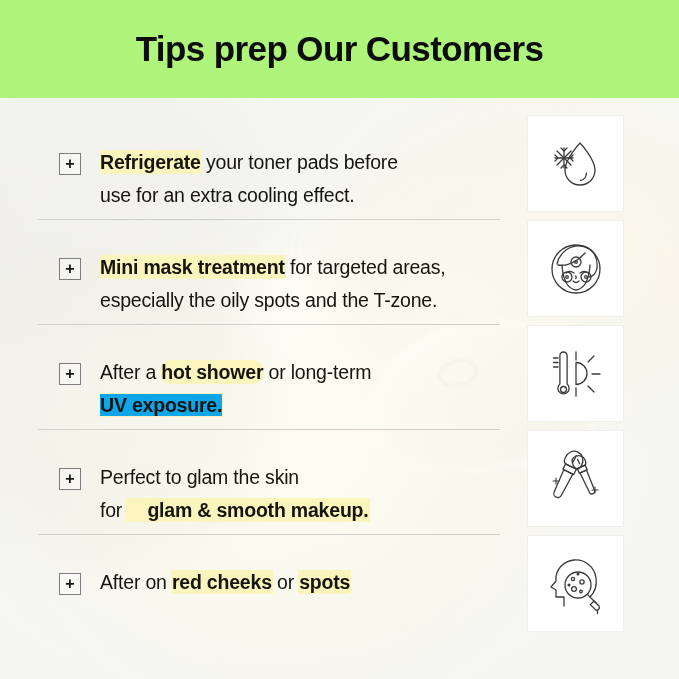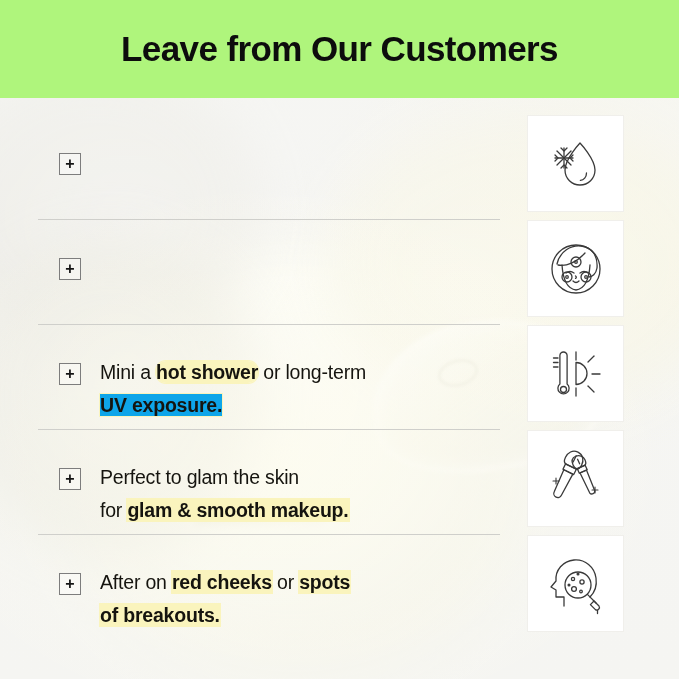--- a/index.html
+++ b/index.html
@@ -219,60 +219,65 @@
     <div class="blob b2"></div>
     <div class="blob b3"></div>
     <div class="blob b4"></div>
     <div class="cap"></div>
     <div class="cap-ring"></div>
     <div class="wm"></div>
     <div class="wash"></div>
   </div>
 
   <div id="header" style="background: rgb(175, 245, 124);">
-    <div id="header-title" style="color: rgb(13, 13, 13);">Leave from Our Customers</div>
+    <div id="header-title" style="color: rgb(13, 13, 13);">Tips prep Our Customers</div>
   </div>
 
   <div id="tips">
 
     <div class="tip-row" data-idx="0">
       <div class="plus-box">+</div>
       <div class="tip-text">
+          <div><span class="hl" style="background: rgb(250, 244, 189);">Refrigerate</span><span class="plain"> your toner pads before</span></div>
+          <div><span class="plain">use for an extra cooling effect.</span></div>
         </div>
       <div class="divider" style="background: rgb(207, 207, 203);"></div>
     </div>
 
     <div class="tip-row" data-idx="1">
       <div class="plus-box">+</div>
+      <div class="tip-text">
+          <div><span class="hl" style="background: rgb(250, 244, 189);">Mini mask treatment</span><span class="plain"> for targeted areas,</span></div>
+          <div><span class="plain">especially the oily spots and the T-zone.</span></div>
+        </div>
       <div class="divider" style="background: rgb(207, 207, 203);"></div>
     </div>
 
     <div class="tip-row" data-idx="2">
       <div class="plus-box">+</div>
       <div class="tip-text">
-          <div><span class="plain">Mini a </span><span class="hl" style="background: rgb(250, 244, 189); border-radius: 10px;">hot shower</span><span class="plain"> or long-term</span></div>
+          <div><span class="plain">After a </span><span class="hl" style="background: rgb(250, 244, 189); border-radius: 10px;">hot shower</span><span class="plain"> or long-term</span></div>
           <div><span class="hl" style="background: #0ea5e9;">UV exposure.</span></div>
         </div>
       <div class="divider" style="background: rgb(207, 207, 203);"></div>
     </div>
 
     <div class="tip-row" data-idx="3">
       <div class="plus-box">+</div>
       <div class="tip-text">
           <div><span class="plain">Perfect to glam the skin</span></div>
-          <div><span class="plain">for </span><span class="hl" style="background: rgb(250, 244, 189);">glam &amp; smooth makeup.</span></div>
+          <div><span class="plain">for </span><span class="hl" style="background: rgb(250, 244, 189); padding-left: 20px;">glam &amp; smooth makeup.</span></div>
         </div>
       <div class="divider" style="background: rgb(207, 207, 203);"></div>
     </div>
 
     <div class="tip-row" data-idx="4">
       <div class="plus-box">+</div>
       <div class="tip-text">
           <div><span class="plain">After on </span><span class="hl" style="background: rgb(250, 244, 189);">red cheeks</span><span class="plain"> or </span><span class="hl" style="background: rgb(250, 244, 189); margin-top: 28px;">spots</span></div>
-          <div><span class="hl" style="background: rgb(250, 244, 189);">of breakouts.</span></div>
         </div>
 
     </div>
   </div>
 
   <div class="icon-tile" data-idx="0" style="background: rgb(255, 255, 255);">
     <span>
       <svg width="62" height="62" viewBox="0 0 62 62" fill="none" stroke="#3a3a3a" stroke-width="1.3" stroke-linecap="round" stroke-linejoin="round">
         <path d="M35 10 C35 10 50 26 50 37 C50 45.5 43.2 52 35 52 C26.8 52 20 45.5 20 37 C20 26 35 10 35 10 Z"></path>
         <path d="M41.5 40 C41.5 44 38.8 47 35.4 47.4"></path>

